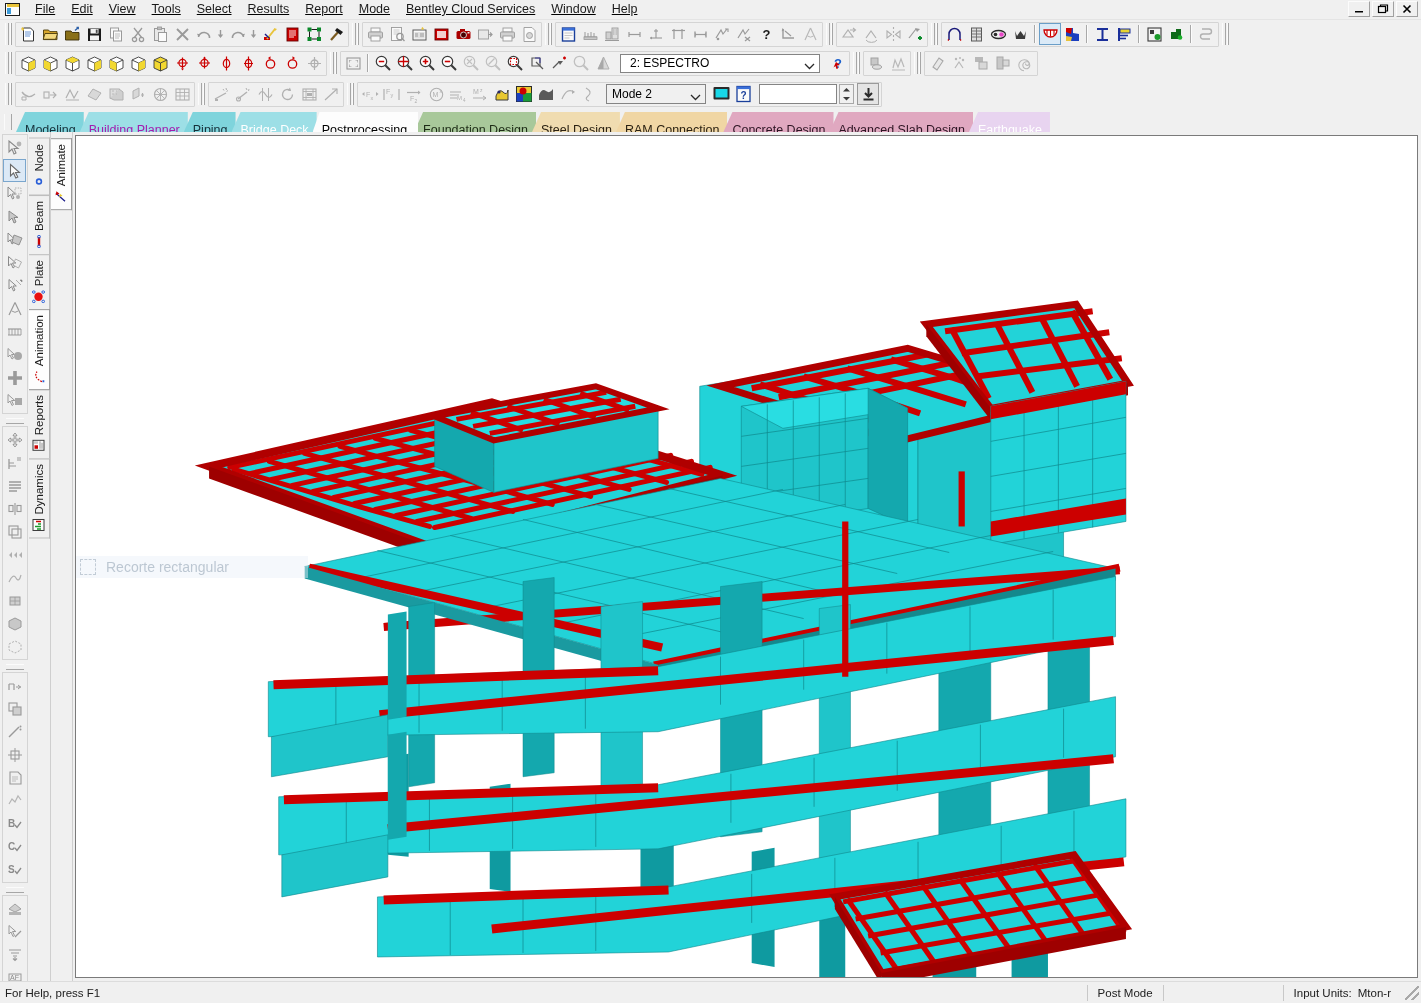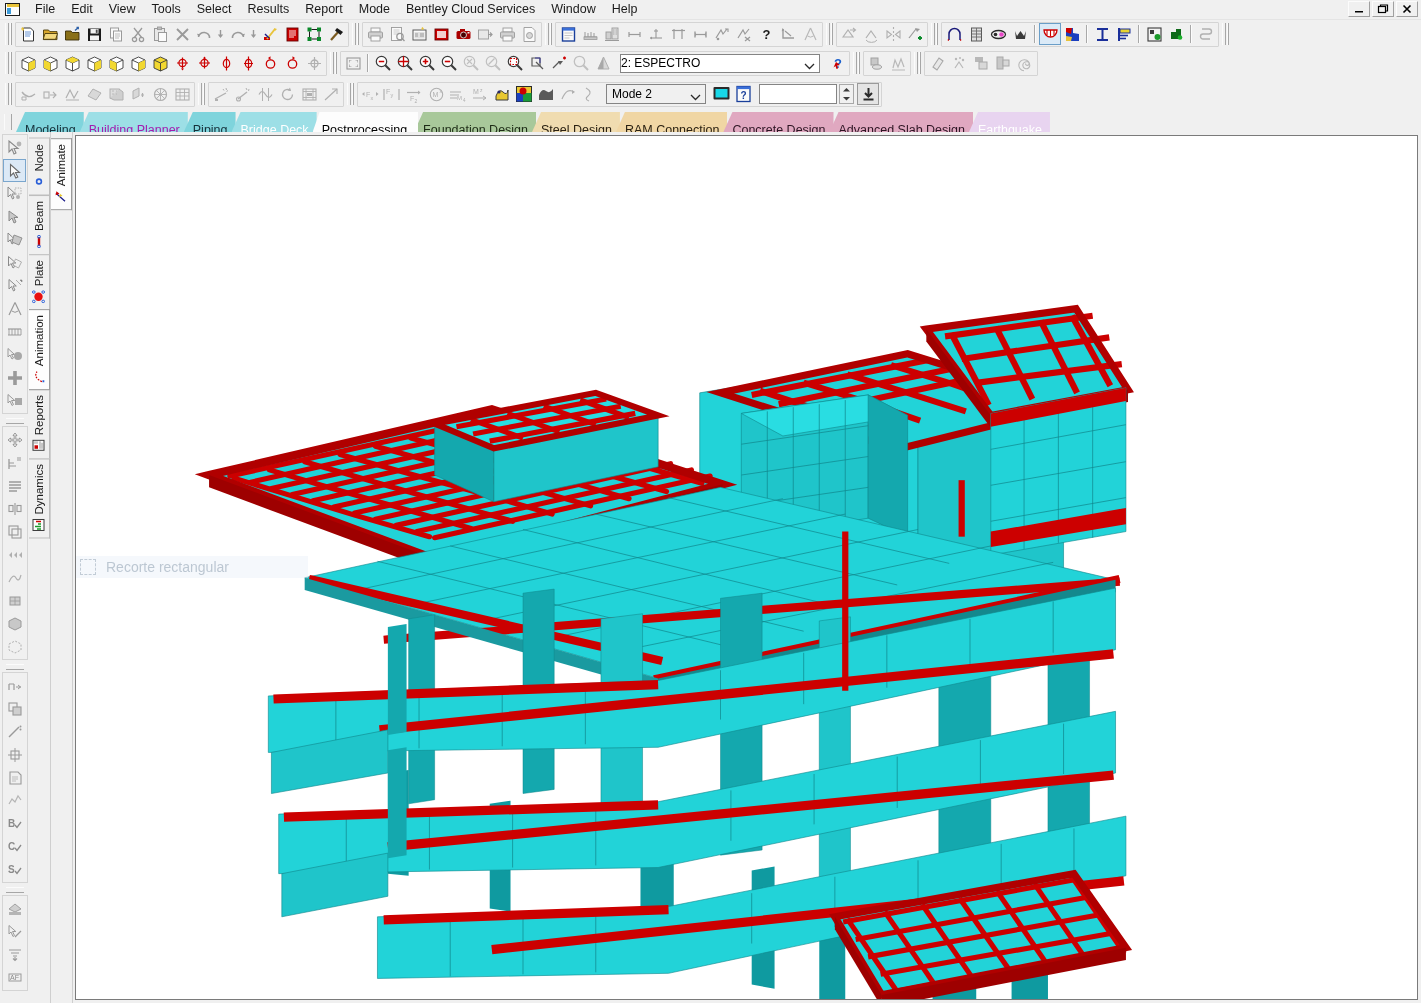--- a/index.html
+++ b/index.html
@@ -18,20 +18,21 @@
   }
 
   
   .menubar {
     height: 20px;
     display: flex; align-items: center;
     background: #f0f0f0;
     border-bottom: 1px solid #e4e4e4;
     flex: 0 0 20px;
     position: relative;
+    text-decoration: underline;
   }
   .app-icon {
     width: 18px; height: 16px;
     margin: 0 5px 0 4px;
     position: relative;
     flex: 0 0 auto;
   }
   .app-icon .box {
     position: absolute; left: 1px; top: 1px;
     width: 15px; height: 13px;
@@ -869,21 +870,21 @@
           <path d="M11.3 11.3 L16 16" stroke="#c0c0c0" stroke-width="2"></path>
         </svg>
       </div>
       <div class="tbtn">
         <svg width="17" height="17" viewBox="0 0 17 17">
           <path d="M8.5 2 L14 14 H3 z" fill="#d8d8d8" stroke="#b0b0b0" stroke-width="1"></path>
           <path d="M8.5 2 L8.5 14 H3 z" fill="#a8a8a8"></path>
         </svg>
       </div>
       <div style="width:6px"></div>
-      <div style="width:200px;height:19px;border:1px solid #848484;background:#fff;display:flex;align-items:center;padding-left:0;font-size:12px;color:#000;position:relative;">
+      <div style="width:200px;height:19px;border:1px solid #848484;background:#fff;display:flex;align-items:center;padding-left:9px;font-size:12px;color:#000;position:relative;">
         <span>2: ESPECTRO</span>
         <span style="position:absolute;right:4px;top:4px;">
           <svg width="11" height="8" viewBox="0 0 11 8">
               <path d="M1 2 L5.5 6.5 L10 2" fill="none" stroke="#2a2a2a" stroke-width="1.3"></path>
             </svg>
         </span>
       </div>
       <div style="width:4px"></div>
       <div class="tbtn">
         <svg width="17" height="17" viewBox="0 0 17 17">
@@ -1754,14 +1755,26 @@
         </svg>
 
         <div class="snipoverlay">
           <span class="sniptab"></span>
           <span>Recorte rectangular</span>
         </div>
       </div>
     </div>
   </div>
 
+  <div class="statusbar">
+    <div class="sb-help">For Help, press F1</div>
+    <div class="sb-right">
+      <div class="sb-pane">Post Mode</div>
+      <div class="sb-pane" style="width:120px"></div>
+      <div class="sb-pane" style="gap:6px;">
+        <span>Input Units:</span>
+        <span>Mton-r</span>
+      </div>
+      <div class="sb-grip"></div>
+    </div>
+  </div>
 
 </div>
 
 </body></html>

